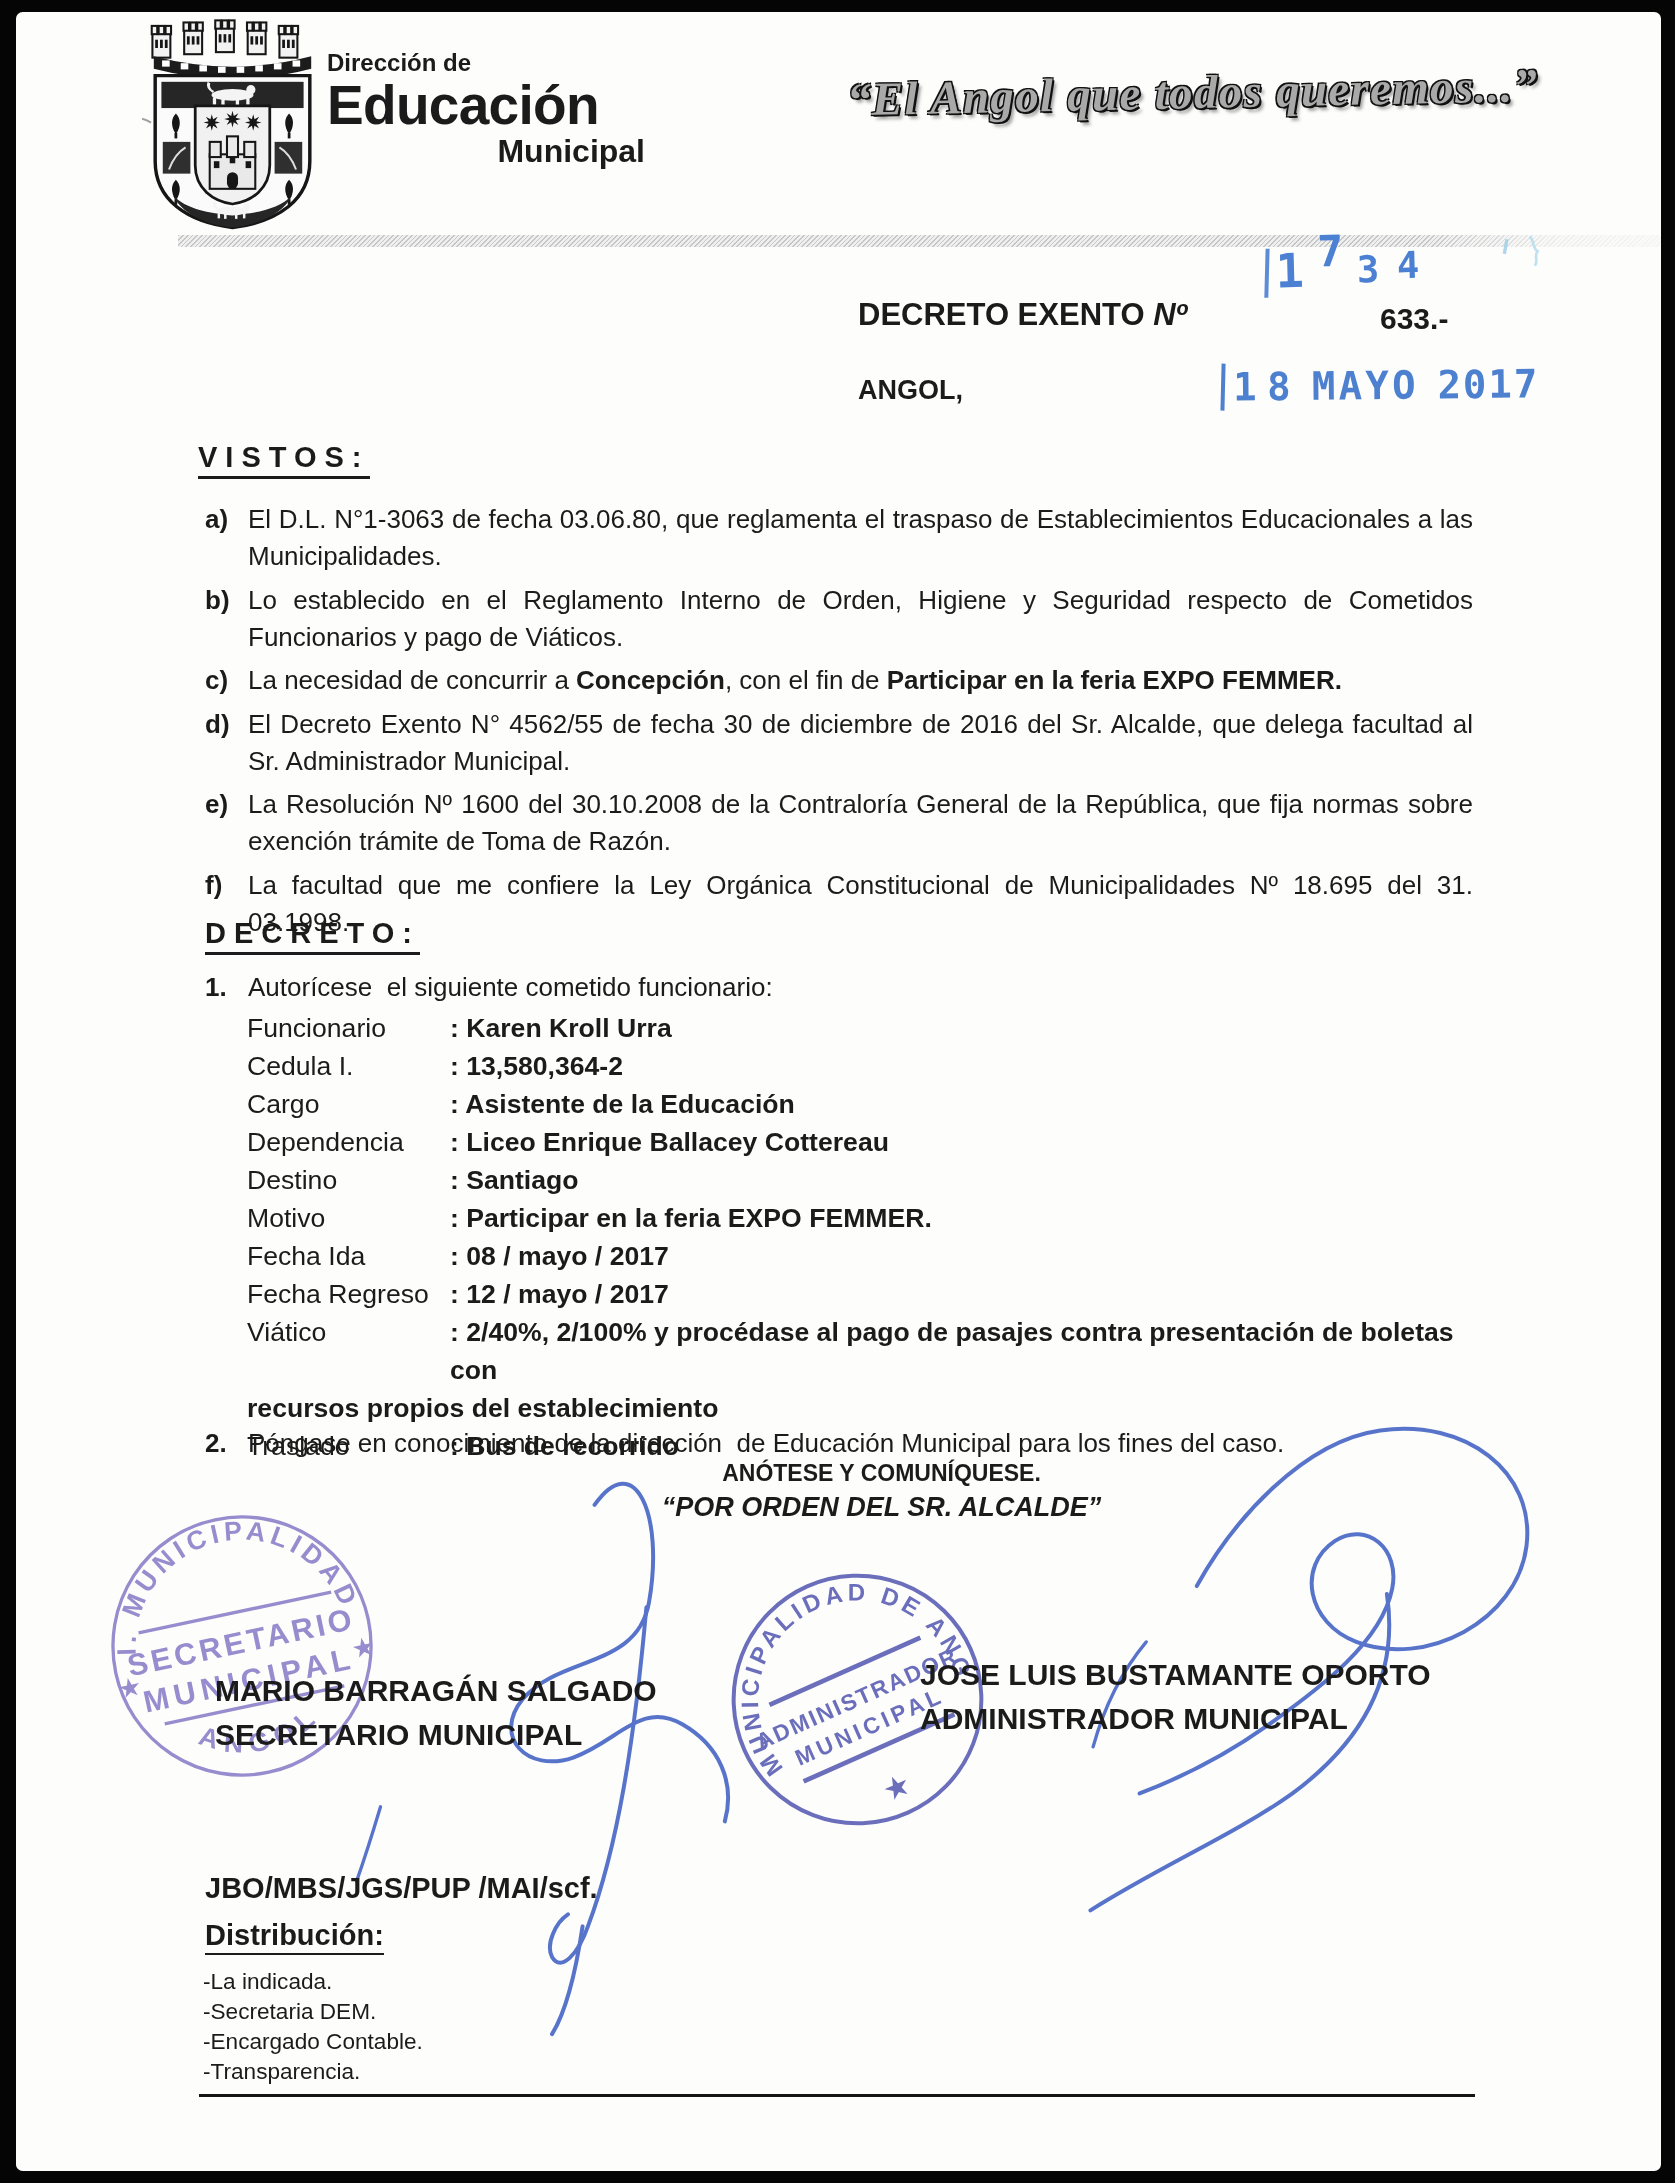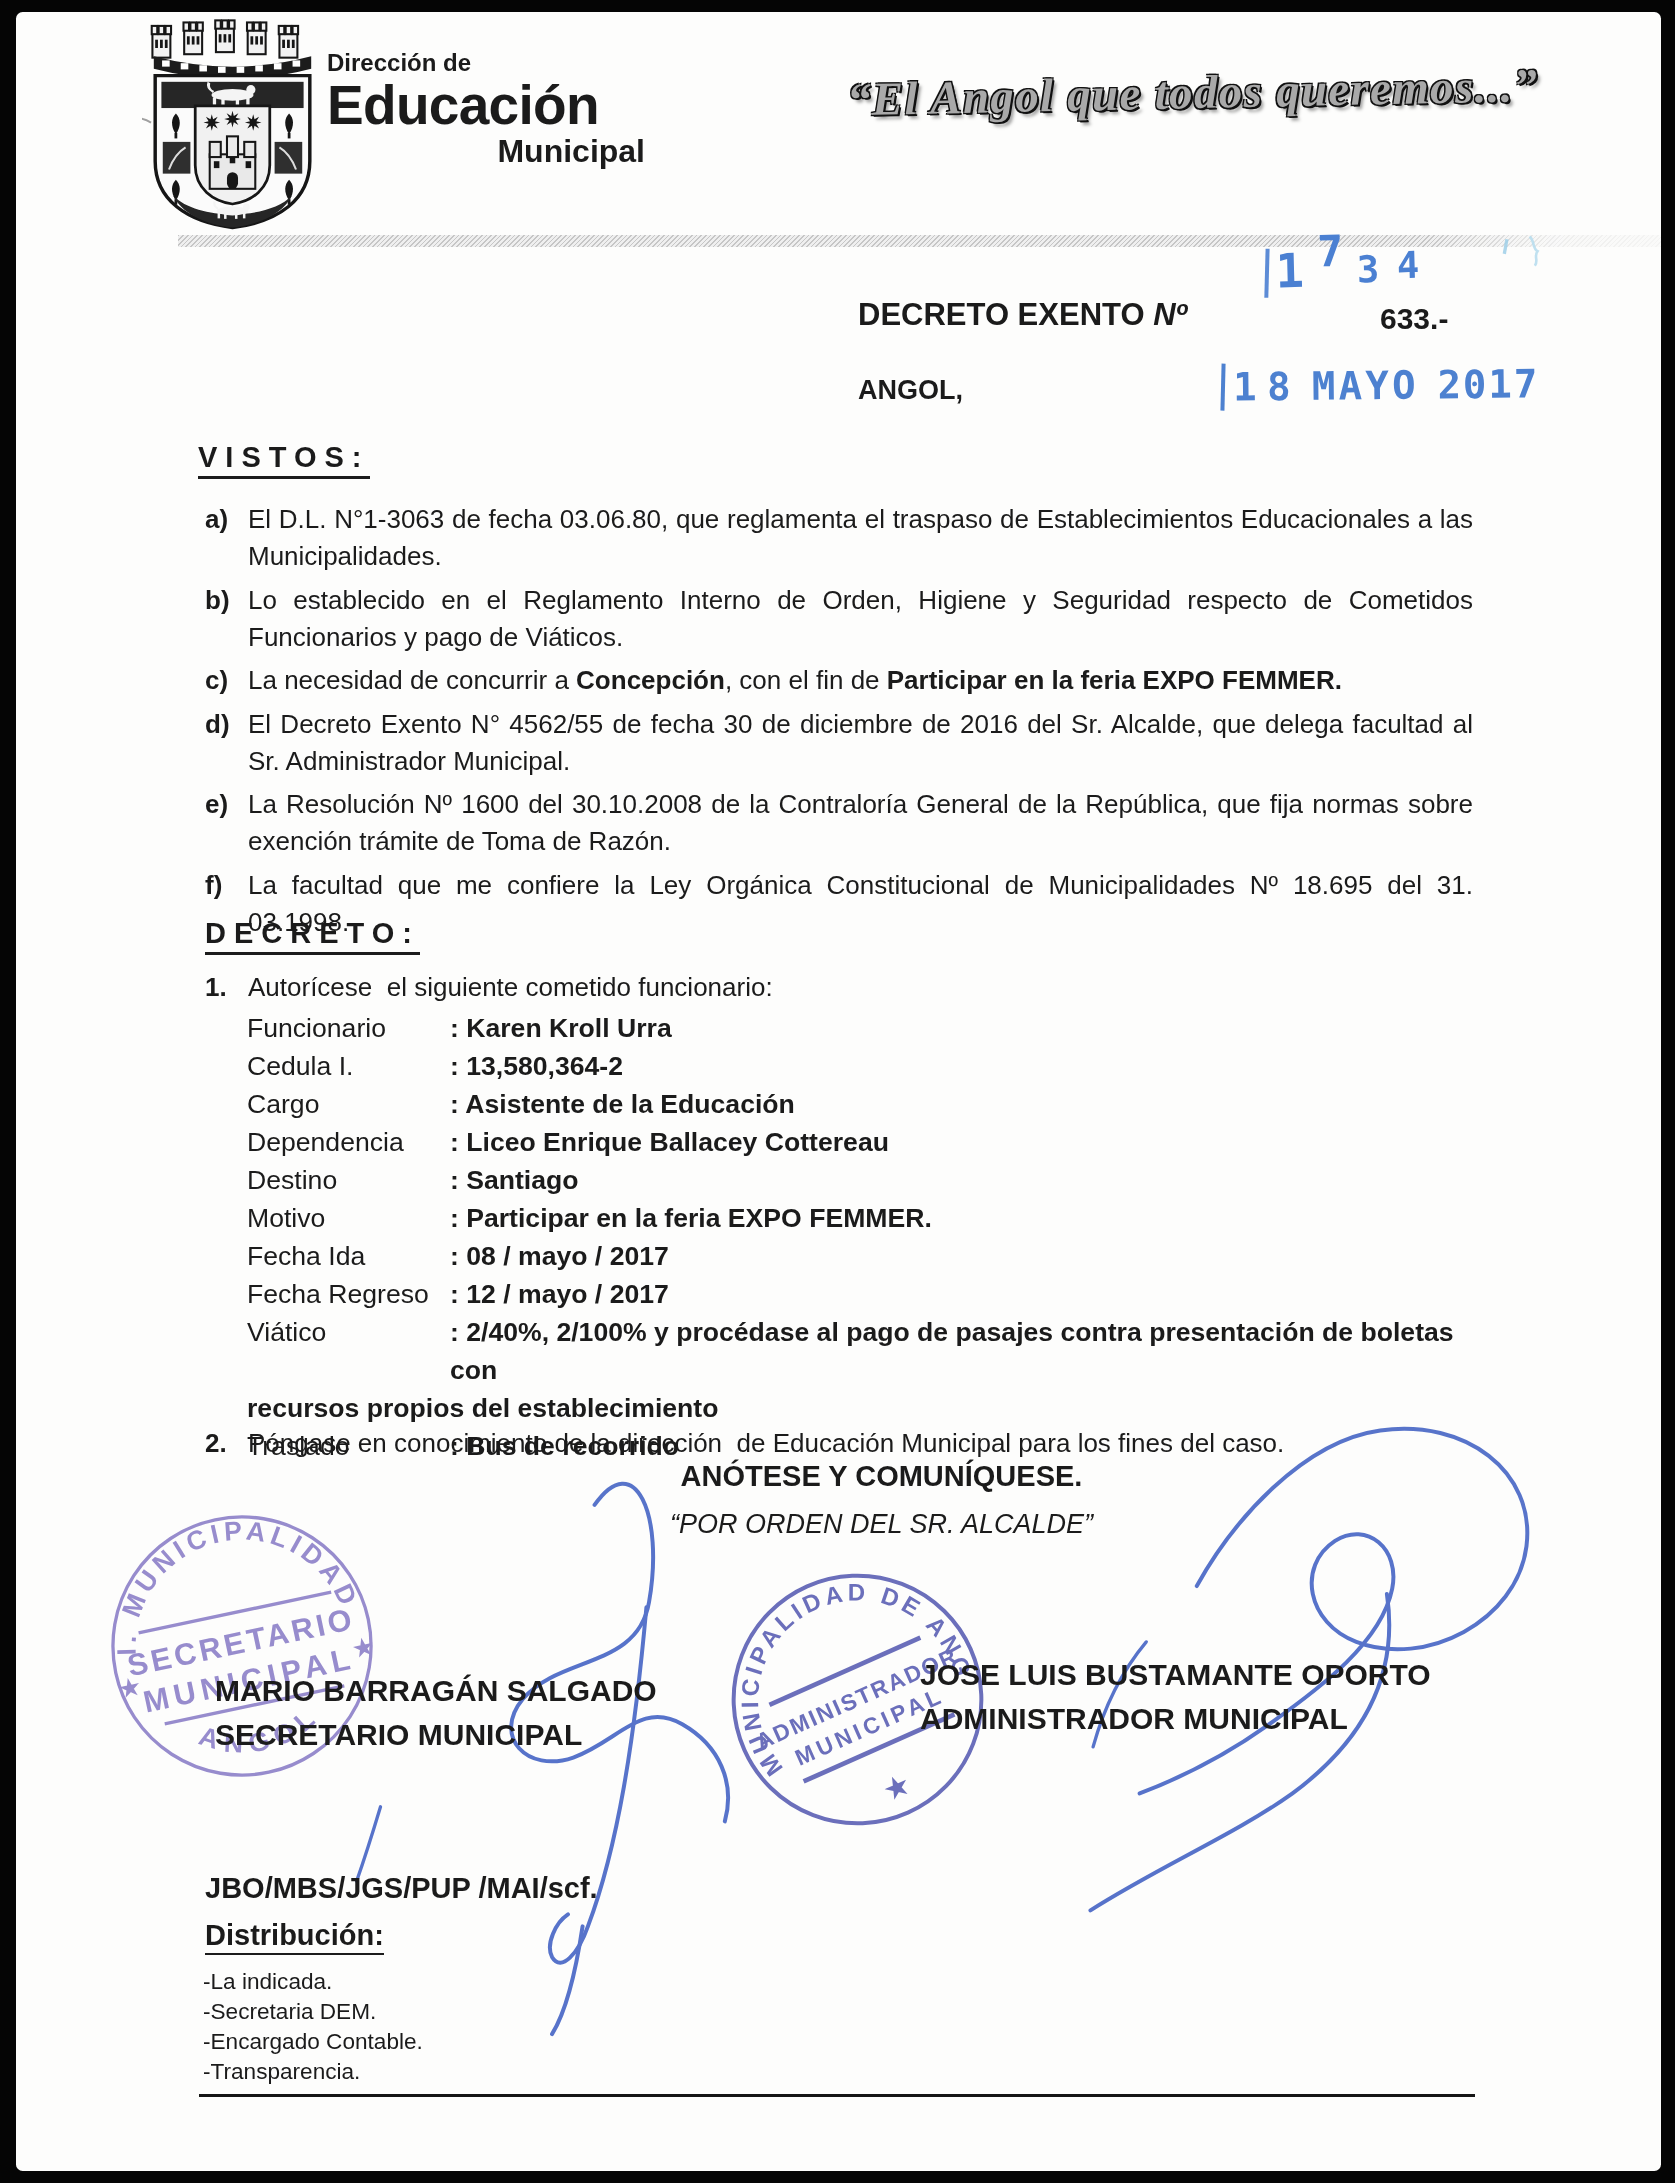--- a/index.html
+++ b/index.html
@@ -54,22 +54,22 @@
   .numItem .mk{width:43px;flex:none;font-weight:bold;}
   .item1{left:189px;top:957px;width:1268px;}
   .item2{left:189px;top:1413px;width:1276px;}
   .details{left:231px;top:997px;width:1230px;font-size:26.6px;line-height:38px;}
   .drow{display:flex;}
   .dlabel{width:203px;flex:none;}
   .dvalue{font-weight:bold;white-space:pre-wrap;}
   .dcont{font-weight:bold;}
 
   .closing{left:633px;top:1448px;width:465px;text-align:center;}
-  .closing .c1{font-size:29px;font-weight:bold;}
-  .closing .c2{font-size:27px;font-style:italic;font-weight:400;margin-top:16px;}
+  .closing .c1{font-size:23px;font-weight:bold;}
+  .closing .c2{font-size:27px;font-style:italic;font-weight:700;margin-top:5px;}
 
   .nameBlock{text-align:left;font-weight:bold;font-size:30px;line-height:44px;}
   .nameL{left:199px;top:1657px;width:465px;}
   .nameR{left:904px;top:1641px;width:512px;}
 
   .initials{left:189px;top:1860px;font-size:29px;font-weight:bold;}
   .distHead{left:189px;top:1907px;font-size:29px;font-weight:bold;border-bottom:2.7px solid #1c1c1c;padding-bottom:1.3px;}
   .distList{left:187px;top:1955px;font-size:22.6px;line-height:30px;}
 
   .frule{left:183px;top:2082px;width:1276px;height:3.3px;background:#151515;box-shadow:0 4.7px 0 -3.3px #555;}

